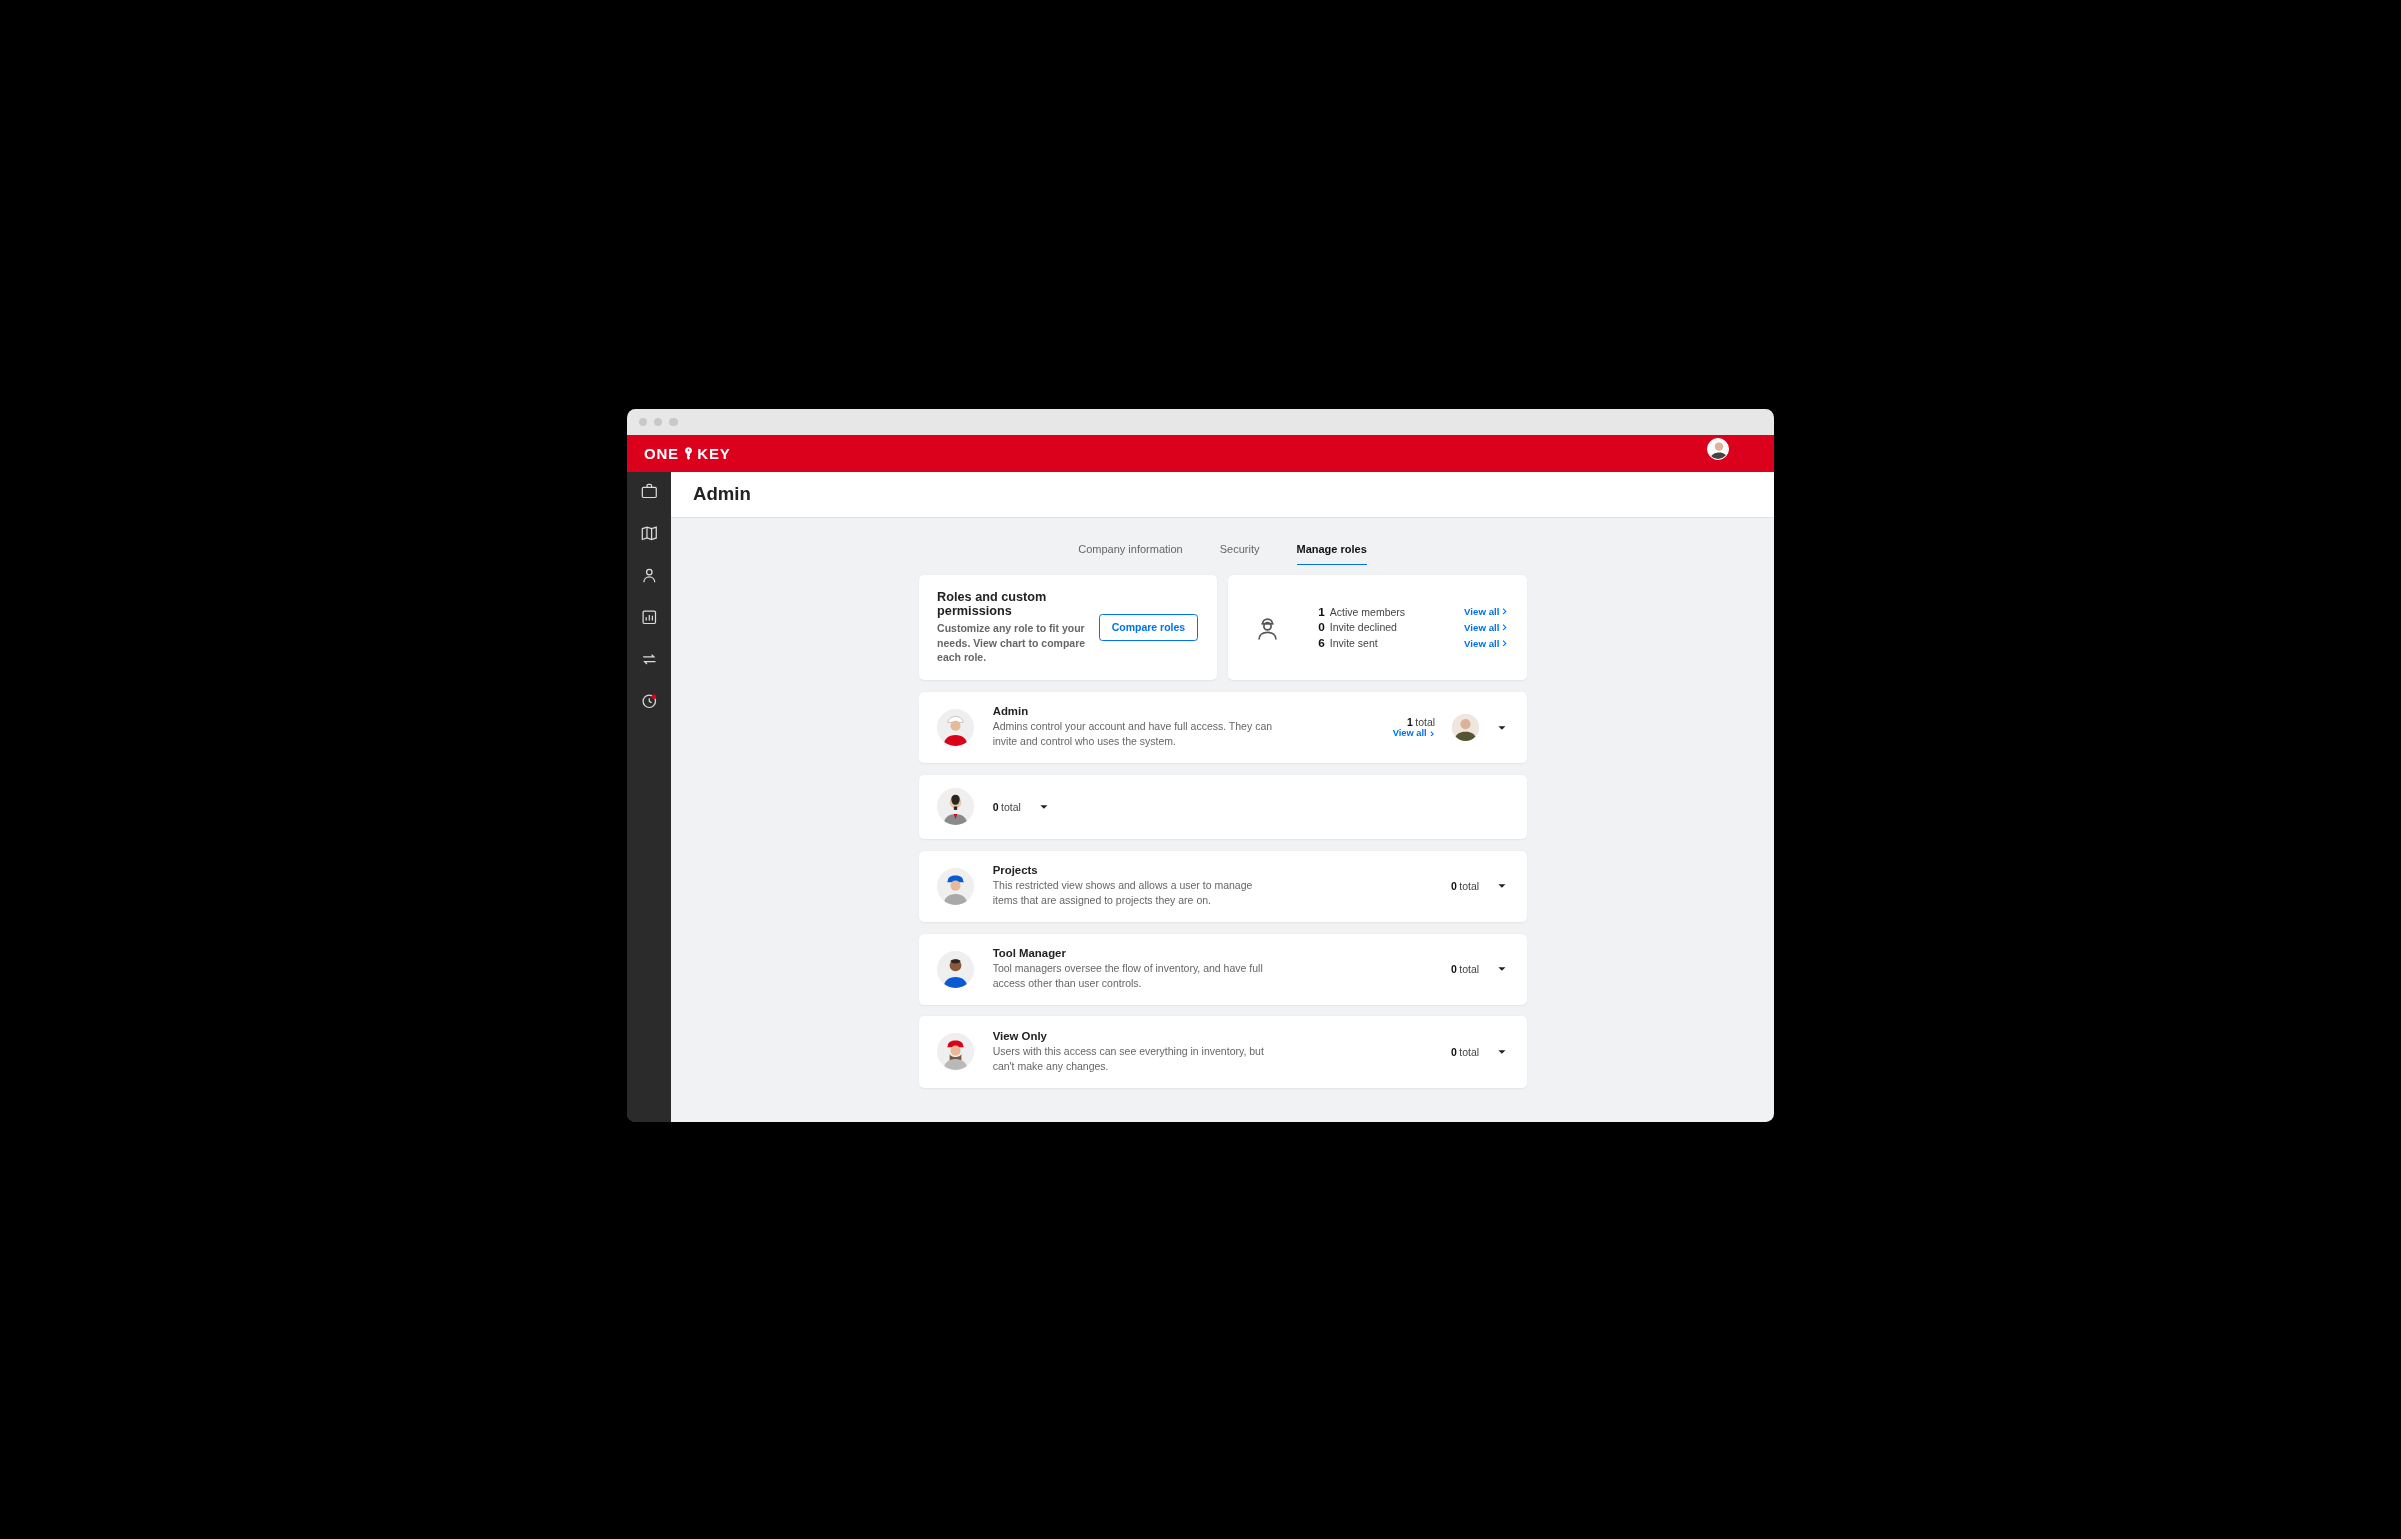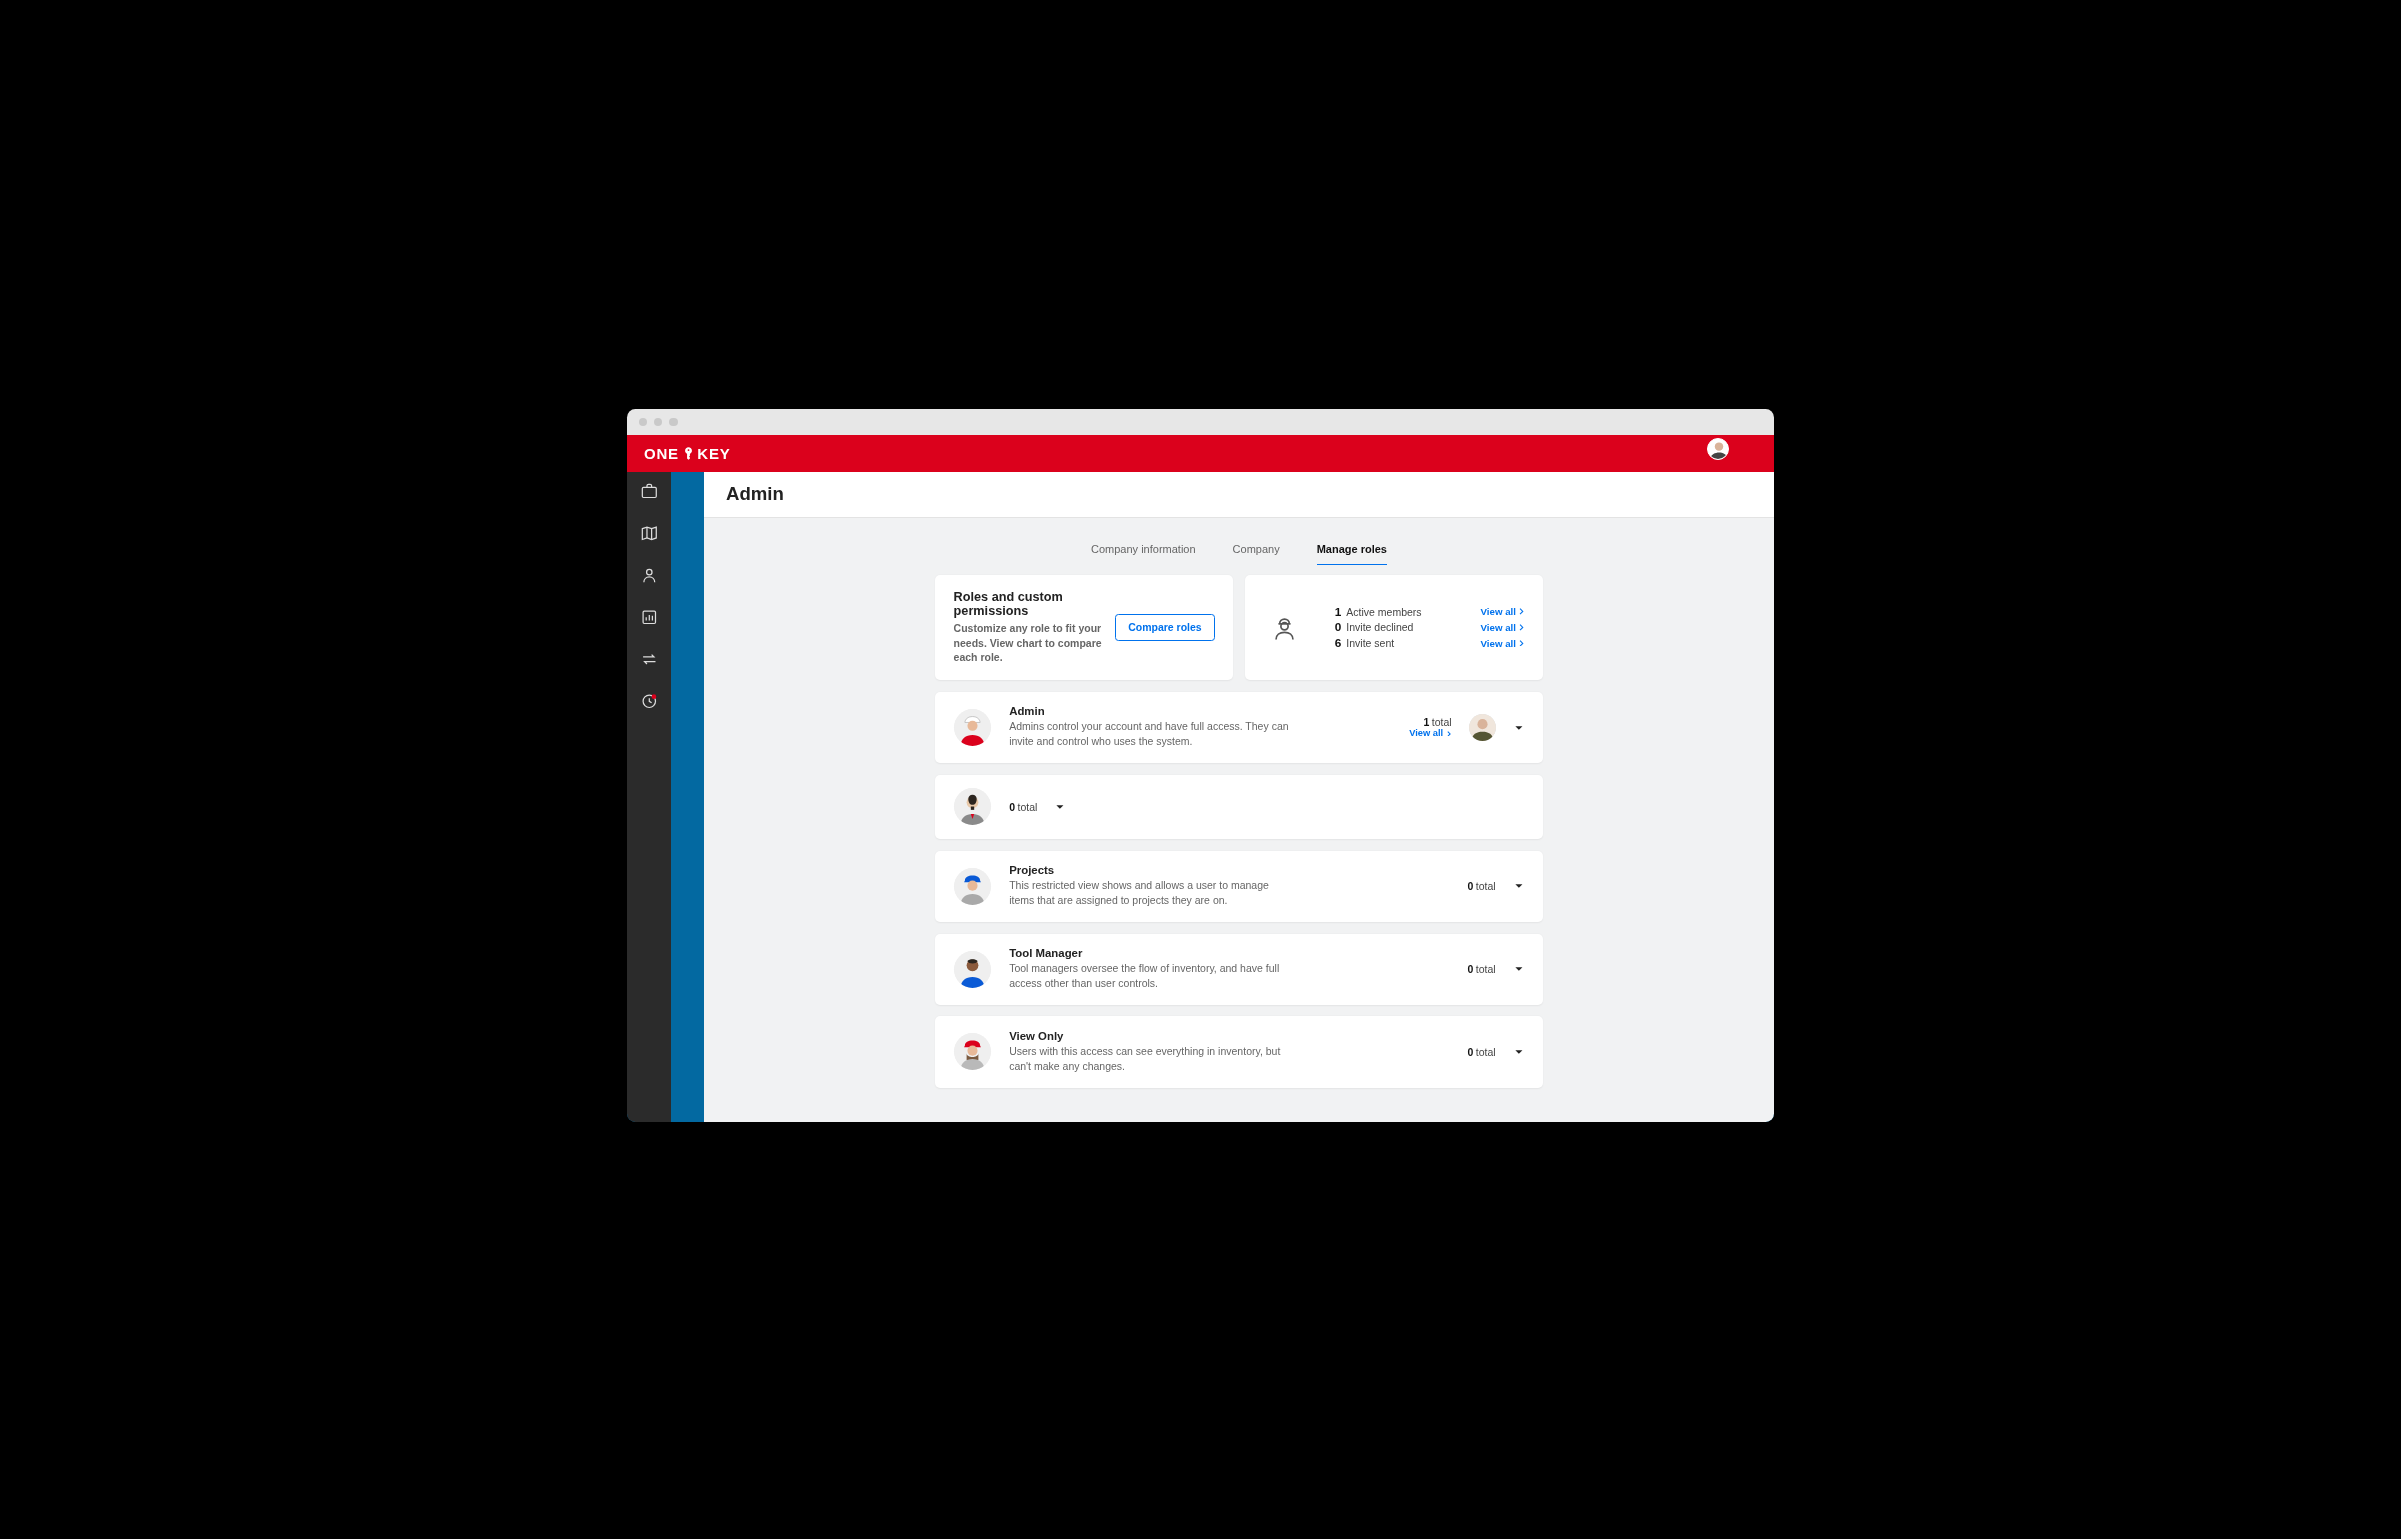--- a/index.html
+++ b/index.html
@@ -45,21 +45,21 @@
     .topbar-left { display: flex; align-items: center; gap: 6.8px; }
     .brand { font-weight: 900; letter-spacing: 0.8px; font-size: 15px; display:flex; align-items:center; gap:1.7px;}
     .topbar-right { display: flex; align-items: center; gap: 15px; flex-direction: column; }
     .covid { font-size: 10px; font-weight: 600; }
     .avatar-sm {
       width: 22px; height: 22px; border-radius: 50%;
       background: #fff; border: 1.7px solid #fff; overflow:hidden;
     }
     .mil-logo { font-style: italic; font-weight: 900; font-size: 17px; font-family: cursive; }
     
-    .shell { display: flex; min-height: 591px; gap: 33px; }
+    .shell { display: flex; min-height: 591px; }
     .sidebar {
       width: 44px;
       background: #2b2b2b;
       display: flex;
       flex-direction: column;
       align-items: center;
       padding-top: 10px;
       gap: 22px;
     }
     .sidebar .sicon {
@@ -234,21 +234,21 @@
         </span>
       </div>
 
       <div class="main">
         <div class="page-header">
           <div class="page-title">Admin</div>
         </div>
 
         <div class="tabs">
           <div class="tab">Company information</div>
-          <div class="tab">Company</div>
+          <div class="tab">Security</div>
           <div class="tab active">Manage roles</div>
         </div>
 
         <div class="content">
 
           <div class="two-col">
             <div class="card card-roles">
               <div>
                 <h3>Roles and custom permissions</h3>
                 <p>Customize any role to fit your needs. View chart to compare each role.</p>

